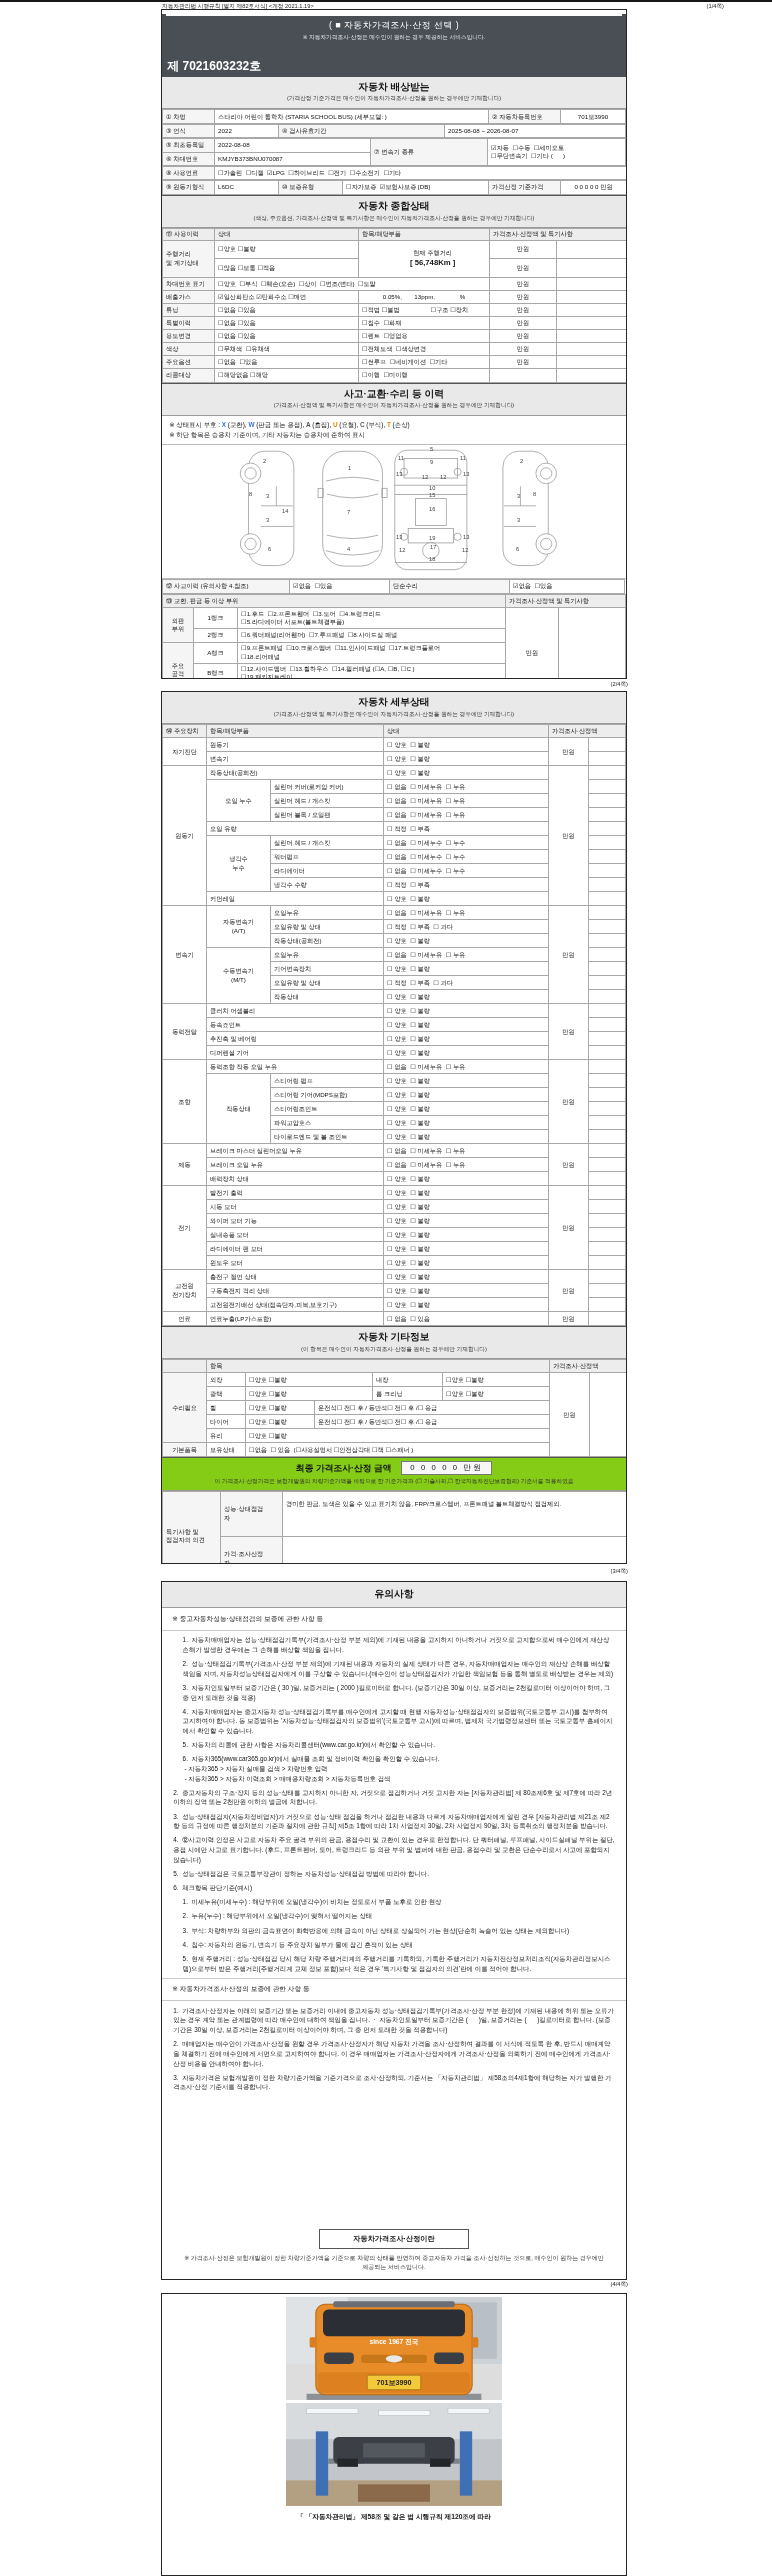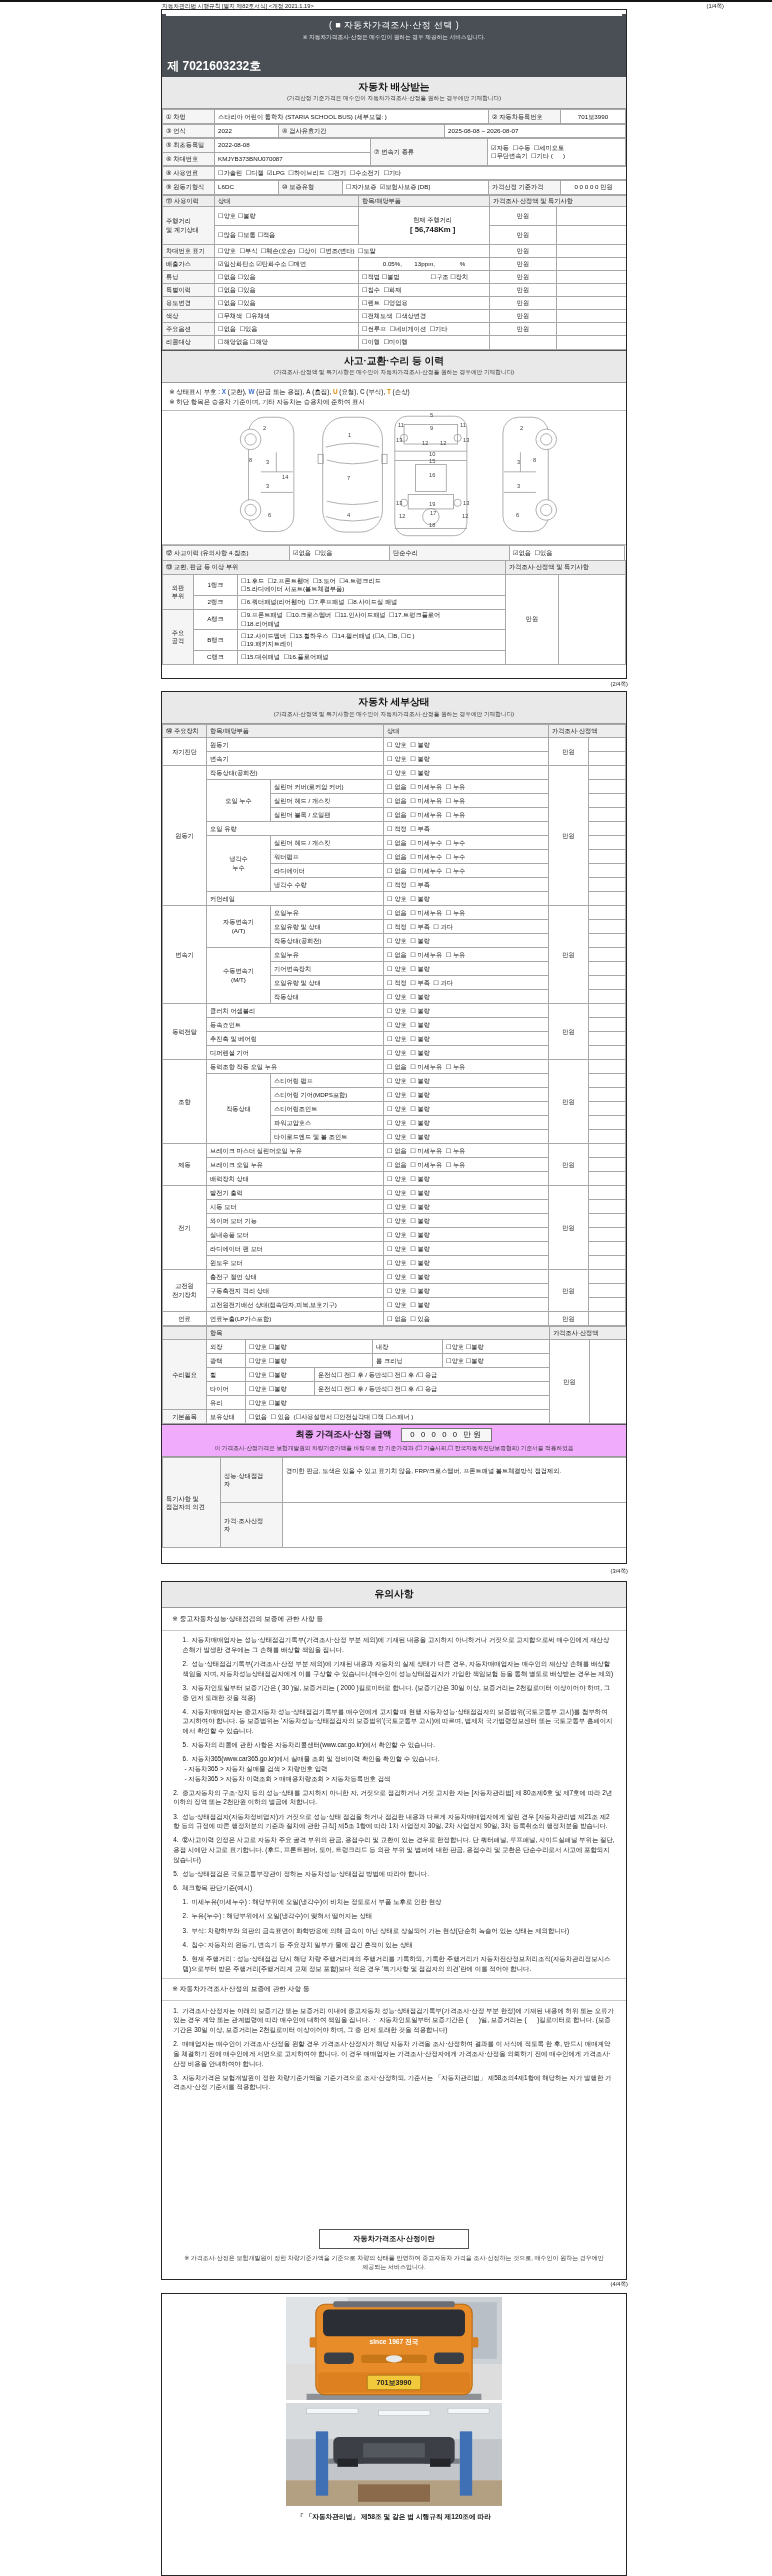--- a/index.html
+++ b/index.html
@@ -41,21 +41,21 @@
   .dn{position:absolute;font-size:5.7px;color:#444;}
 
   
   .sec-sub{font-size:6.7px;padding:6.2px 10.3px;border-bottom:0.5px solid #c9c9c9;}
   .np{font-size:6.4px;line-height:1.5;margin:4.6px 11.3px;white-space:pre-wrap;}
   .spacer{flex:1;}
   .callout{border:0.5px solid #555;display:block;width:144px;margin:3.1px auto;text-align:center;font-size:7.2px;font-weight:bold;padding:3.6px 2.1px;}
   .callout-note{font-size:6px;text-align:center;margin:2.1px 20.6px 7.2px 20.6px;color:#333;}
 
   
-  .finalband{background:#f0abfc;border-top:1px solid #555;border-bottom:0.5px solid #9a9a9a;text-align:center;padding:3.1px 0 3.6px 0;}
+  .finalband{background:#84cc16;border-top:1px solid #555;border-bottom:0.5px solid #9a9a9a;text-align:center;padding:3.1px 0 3.6px 0;}
   .finalband .fp-label{font-size:8.8px;font-weight:bold;margin-right:7.2px;}
   .fp-box{display:inline-block;border:0.5px solid #777;background:#f7f7f7;font-size:7.7px;letter-spacing:2.1px;padding:1px 8.2px;vertical-align:middle;}
   .fp-note{font-size:5.7px;color:#333;margin-top:2.6px;}
 
   
   .photoband{background:#e9e9e9;border-bottom:0.5px solid #9a9a9a;text-align:center;font-size:7.2px;font-weight:bold;padding:3.1px 0;}
   .photo{width:216px;height:103px;margin:3.1px auto;position:relative;background:#ddd;overflow:hidden;}
   .signband{background:#e9e9e9;border-top:0.5px solid #9a9a9a;border-bottom:0.5px solid #9a9a9a;padding:2.1px 0 4.1px 0;}
   .signtitle{text-align:center;font-size:7.7px;}
   .feeline{text-align:right;padding-right:18.5px;font-size:10.3px;font-weight:bold;color:#2038c8;margin-top:3.1px;}
@@ -169,20 +169,24 @@
         <td class="lbl">⑨ 원동기형식</td>
         <td>L6DC</td>
         <td class="lbl">⑩ 보증유형</td>
         <td>☐자가보증  ☑보험사보증 [DB]</td>
         <td class="lbl">가격산정 기준가격</td>
         <td class="cen">0 0 0 0 0 만원</td>
       </tr>
     </tbody>
       </table>
 
+    <div class="band" style="border-top:1px solid #555;">
+      <div class="btitle">자동차 종합상태</div>
+      <div class="bnote">(색상, 주요옵션, 가격조사·산정액 및 특기사항은 매수인이 자동차가격조사·산정을 원하는 경우에만 기재합니다)</div>
+    </div>
 
     <table>
       <colgroup>
           <col style="width:52px">
           <col style="width:144px">
           <col style="width:131px">
           <col style="width:67px">
           <col style="width:70px">
         </colgroup>
       <tbody>
@@ -683,20 +687,24 @@
           <tr style="height: 14px;">
             <td rowspan="1" class="gname">연료</td>
             <td colspan="2">연료누출(LP가스포함)</td>
             <td>☐ 없음  ☐ 있음</td>
             <td rowspan="1" class="price">만원</td>
             <td class="note-cell"></td>
           </tr>
         </tbody>
     </table>
 
+    <div class="band" style="border-top:1px solid #555;">
+      <div class="btitle">자동차 기타정보</div>
+      <div class="bnote">(이 항목은 매수인이 자동차가격조사·산정을 원하는 경우에만 기재합니다)</div>
+    </div>
 
     <table>
       <colgroup>
           <col style="width:44px">
           <col style="width:39px">
           <col style="width:69px">
           <col style="width:58px">
           <col style="width:70px">
           <col style="width:107px">
           <col style="width:40px">

